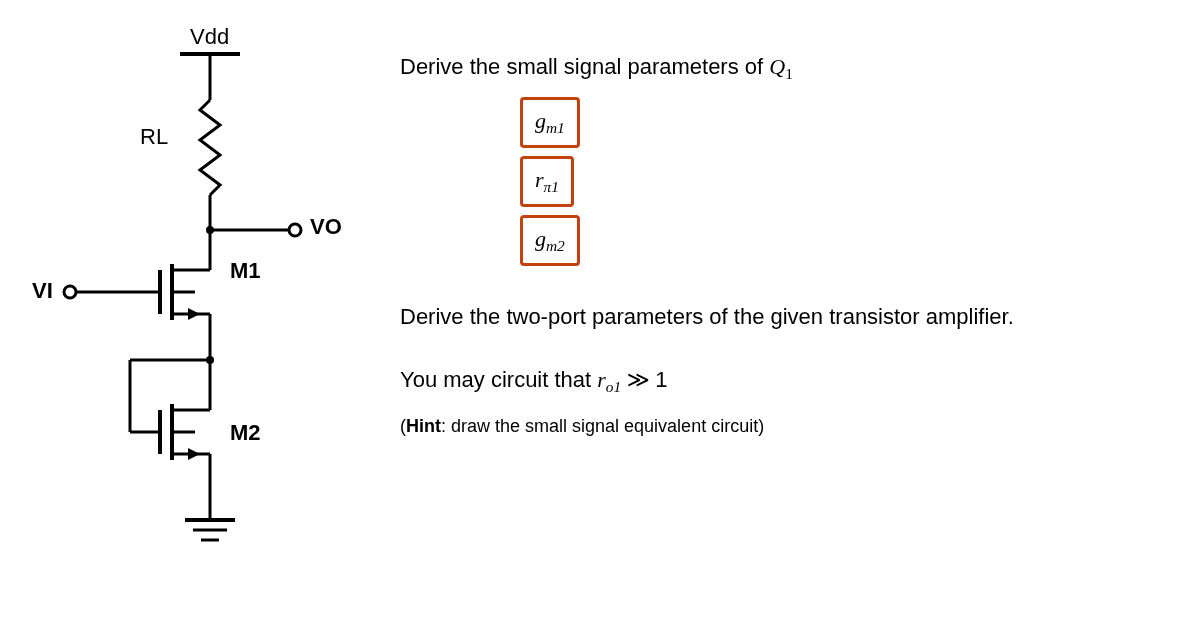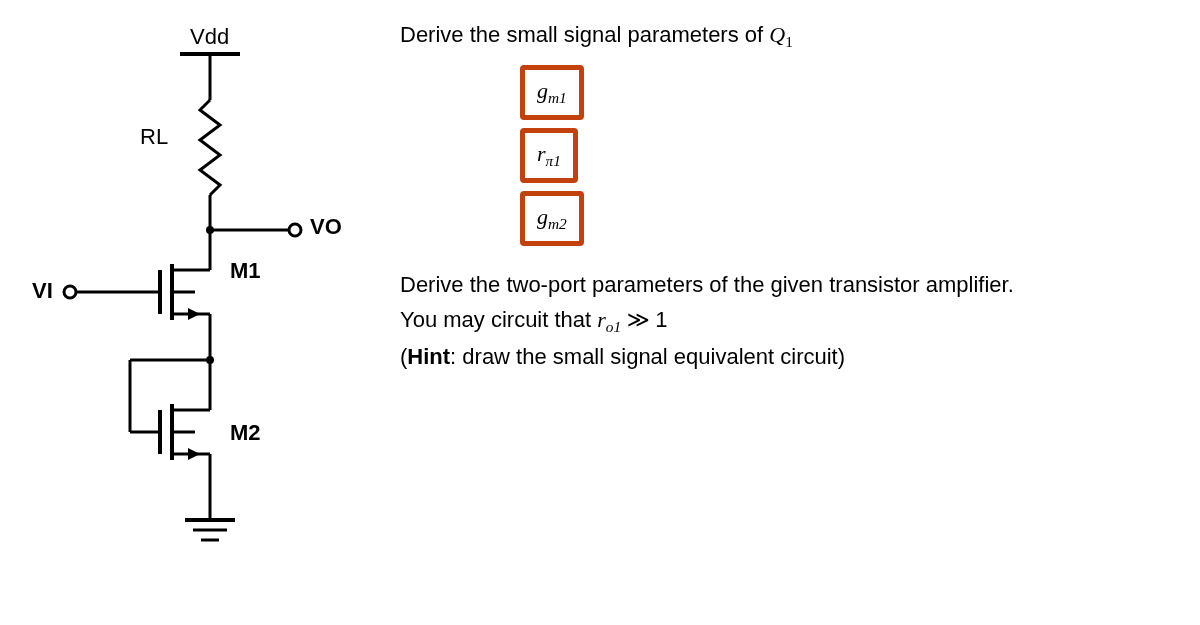--- a/index.html
+++ b/index.html
@@ -20,41 +20,42 @@
   }
   .text-col {
     flex: 1;
     padding-left: 30px;
     padding-top: 0px;
     font-size: 22px;
     line-height: 1.4;
   }
   .param-box {
     display: inline-block;
-    border: 5px solid #c2410c;
+    border: 3px solid #c2410c;
     border-radius: 4px;
     padding: 6px 12px;
     margin: 4px 0;
     font-family: "Times New Roman", serif;
     font-style: italic;
     font-size: 22px;
   }
   .param-stack {
     margin: 8px 0 20px 120px;
     display: flex;
     flex-direction: column;
     align-items: flex-start;
   }
   .prompt {
     font-size: 22px;
     margin-bottom: 4px;
+    margin-top: 32px;
   }
   .hint {
-    font-size: 22px;
-    margin-top: 4px;
+    font-size: 18px;
+    margin-top: 16px;
   }
   .mi { font-family:"Times New Roman",serif; font-style: italic; }
   .sub { font-size: 0.7em; vertical-align: sub; font-style: italic; font-family:"Times New Roman",serif;}
   .subnum { font-style: normal; }
   .gg { font-family:"Times New Roman",serif; }
 
   
   svg { display:block; }
   .wire { stroke:#000; stroke-width:3; fill:none; }
   .thick { stroke:#000; stroke-width:4; fill:none; }

